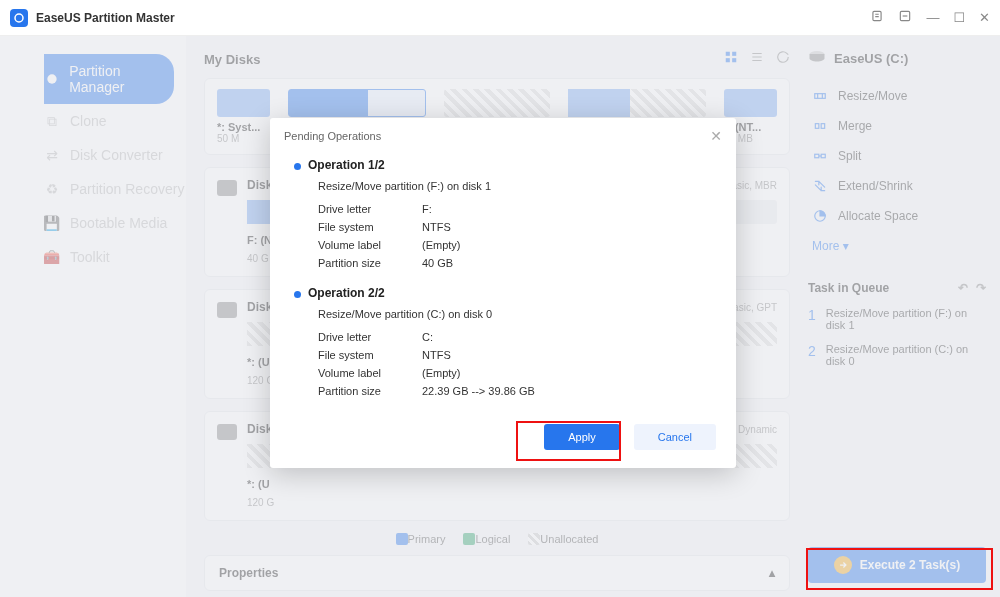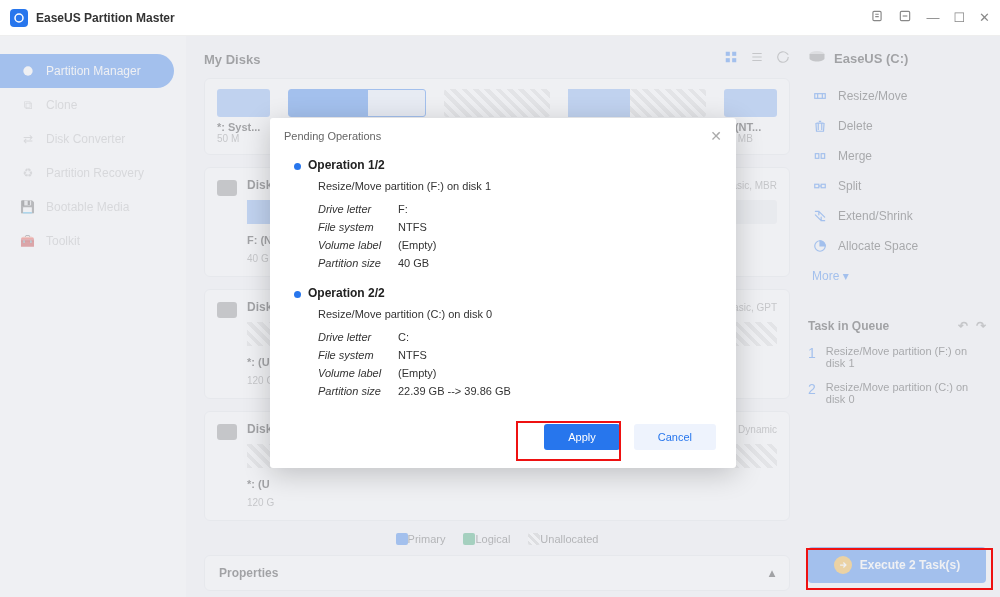--- a/index.html
+++ b/index.html
@@ -5,21 +5,21 @@
 * { margin: 0; padding: 0; box-sizing: border-box; font-family: -apple-system, BlinkMacSystemFont, "Segoe UI", Arial, sans-serif; }
 body { width: 1000px; height: 597px; background: #f5f6f8; overflow: hidden; position: relative; }
 .titlebar { height: 36px; background: #fff; display: flex; align-items: center; padding: 0 10px; border-bottom: 1px solid #eee; }
 .titlebar .logo { width: 18px; height: 18px; background: #2776ed; border-radius: 4px; margin-right: 8px; display:flex; align-items:center; justify-content:center;}
 .titlebar .logo svg { width: 12px; height: 12px; }
 .titlebar .title { font-size: 12px; font-weight: 600; color: #333; flex: 1; }
 .titlebar .win-icons { display: flex; gap: 14px; align-items: center; }
 .titlebar .win-icons span { color: #888; font-size: 13px; cursor: pointer; }
 .layout { display: flex; height: calc(597px - 36px); }
 .sidebar { width: 186px; background: #fff; padding-top: 18px; }
-.side-item { display: flex; align-items: center; padding: 9px 20px; font-size: 12px; color: #bbb; gap: 10px; cursor: pointer; }
+.side-item { display: flex; align-items: center; padding: 9px 0; font-size: 14px; color: #bbb; gap: 10px; cursor: pointer; margin-left: 44px; }
 .side-item.active { background: #2776ed; color: #fff; border-radius: 0 18px 18px 0; margin-right: 12px; }
 .side-item .sicon { width: 16px; height: 16px; display:inline-flex; align-items:center; justify-content:center; }
 .main { flex: 1; padding: 14px 10px 0 18px; position: relative; overflow: hidden; }
 .main-header { display: flex; align-items: center; margin-bottom: 10px; }
 .main-header .mh-title { font-size: 13px; font-weight: 700; color: #222; flex: 1; }
 .main-header .mh-icons { display: flex; gap: 12px; color: #888; }
 .disk-row-card { background: #fff; border: 1px solid #e6e8ec; border-radius: 6px; padding: 10px 12px; margin-bottom: 12px; }
 .part-strip { display: flex; gap: 18px; }
 .part-col { flex: 1; }
 .part-bar { height: 28px; background: #7aaaf4; border-radius: 3px; margin-bottom: 4px; }
@@ -42,38 +42,38 @@
 .legend { display:flex; gap:18px; justify-content:center; font-size:11px; color:#555; margin-top:4px; margin-bottom:10px;}
 .legend span { display:flex; align-items:center; }
 .legend .sw { width:12px; height:12px; display:inline-block; border-radius:2px;}
 .sw.primary{background:#2776ed;} .sw.logical{background:#2ca36b;} .sw.unalloc{background:repeating-linear-gradient(45deg,#ccc,#ccc 3px,#fff 3px,#fff 6px);}
 .properties-bar { background:#fff; border:1px solid #e6e8ec; border-radius:6px; padding:10px 14px; font-size:12px; font-weight:700; color:#222; display:flex; justify-content:space-between; align-items:center;}
 .rightpanel { width: 200px; padding: 14px 14px 0 8px; display:flex; flex-direction:column;}
 .rp-drive-title { display:flex; align-items:center; gap:8px; font-size:13px; font-weight:700; color:#222; margin-bottom:14px;}
 .rp-item { display:flex; align-items:center; gap:10px; font-size:12px; color:#333; padding:7px 4px; cursor:pointer;}
 .rp-item .ri { width:16px; height:16px; display:inline-flex; align-items:center; justify-content:center; color:#2776ed;}
 .rp-more { color:#2776ed; font-size:12px; padding:8px 4px; cursor:pointer;}
-.rp-section-title { font-size:12px; font-weight:700; color:#222; margin-top:28px; display:flex; justify-content:space-between; align-items:flex-end;}
+.rp-section-title { font-size:12px; font-weight:700; color:#222; margin-top:20px; display:flex; justify-content:space-between; align-items:flex-end;}
 .rp-section-title .icons { display:flex; gap:8px; color:#888;}
 .task-row { display:flex; gap:10px; font-size:11px; color:#333; margin-top:12px;}
 .task-num { color:#2776ed; font-size:14px; font-weight:500;}
 .execute-btn { margin-top:auto; margin-bottom:14px; height:36px; background:#2776ed; color:#fff; border-radius:4px; display:flex; align-items:center; justify-content:center; gap:8px; font-size:12px; font-weight:600; cursor:pointer;}
 .execute-btn .circ { width:18px; height:18px; background:#f2a91f; border-radius:50%; display:flex; align-items:center; justify-content:center;}
 .highlight-red { border:2px solid #e11; position:absolute;}
 .overlay-dim { position:absolute; inset:0; background:rgba(230,232,236,0.65); z-index:10;}
 .modal { position:absolute; left:270px; top:118px; width:466px; background:#fff; border-radius:3px; box-shadow:0 6px 28px rgba(0,0,0,0.2); z-index:20; padding-bottom:18px;}
 .modal-header { display:flex; align-items:center; padding:10px 14px; font-size:11px; color:#666;}
 .modal-header .mh-title { flex:1; }
 .modal-header .close { color:#aaa; cursor:pointer; font-size:14px;}
 .op-block { padding:4px 30px 10px 38px; position:relative;}
 .op-dot { position:absolute; left:24px; top:9px; width:7px; height:7px; background:#2776ed; border-radius:50%;}
 .op-title { font-size:12px; font-weight:700; color:#222; margin-bottom:8px;}
 .op-desc { font-size:11px; color:#333; margin-bottom:8px; padding-left:10px;}
 .op-row { display:flex; font-size:11px; color:#333; padding:3px 0 3px 10px;}
-.op-row .k { width:80px; color:#333;font-style:italic;}
+.op-row .k { width:104px; color:#333;}
 .op-row .v { color:#333;}
 .modal-buttons { display:flex; gap:14px; justify-content:flex-end; padding:14px 20px 0 8px;}
 .btn { height:26px; padding:0 24px; font-size:11px; border-radius:3px; display:flex; align-items:center; justify-content:center; cursor:pointer;}
 .btn-primary { background:#2776ed; color:#fff;}
 .btn-secondary { background:#eef3fd; color:#2776ed;}
 </style>
 </head>
 <body>
 
 <div class="titlebar">
@@ -257,28 +257,20 @@
           <svg width="14" height="14" viewBox="0 0 24 24" fill="none" stroke="#2776ed" stroke-width="2">
             <rect x="3" y="8" width="18" height="8"></rect>
             <path d="M8 8v8M16 8v8"></path>
           </svg>
         </span>
         <span>Resize/Move</span>
       </div>
     <div class="rp-item">
         <span class="ri">
           <svg width="14" height="14" viewBox="0 0 24 24" fill="none" stroke="#2776ed" stroke-width="2">
-            <path d="M6 7h12M9 7v12M15 7v12M5 7l1 14h12l1-14M10 4h4"></path>
-          </svg>
-        </span>
-        <span>Delete</span>
-      </div>
-    <div class="rp-item">
-        <span class="ri">
-          <svg width="14" height="14" viewBox="0 0 24 24" fill="none" stroke="#2776ed" stroke-width="2">
             <rect x="4" y="8" width="6" height="8"></rect>
             <rect x="14" y="8" width="6" height="8"></rect>
           </svg>
         </span>
         <span>Merge</span>
       </div>
     <div class="rp-item">
         <span class="ri">
           <svg width="14" height="14" viewBox="0 0 24 24" fill="none" stroke="#2776ed" stroke-width="2">
             <rect x="3" y="9" width="7" height="6"></rect>

